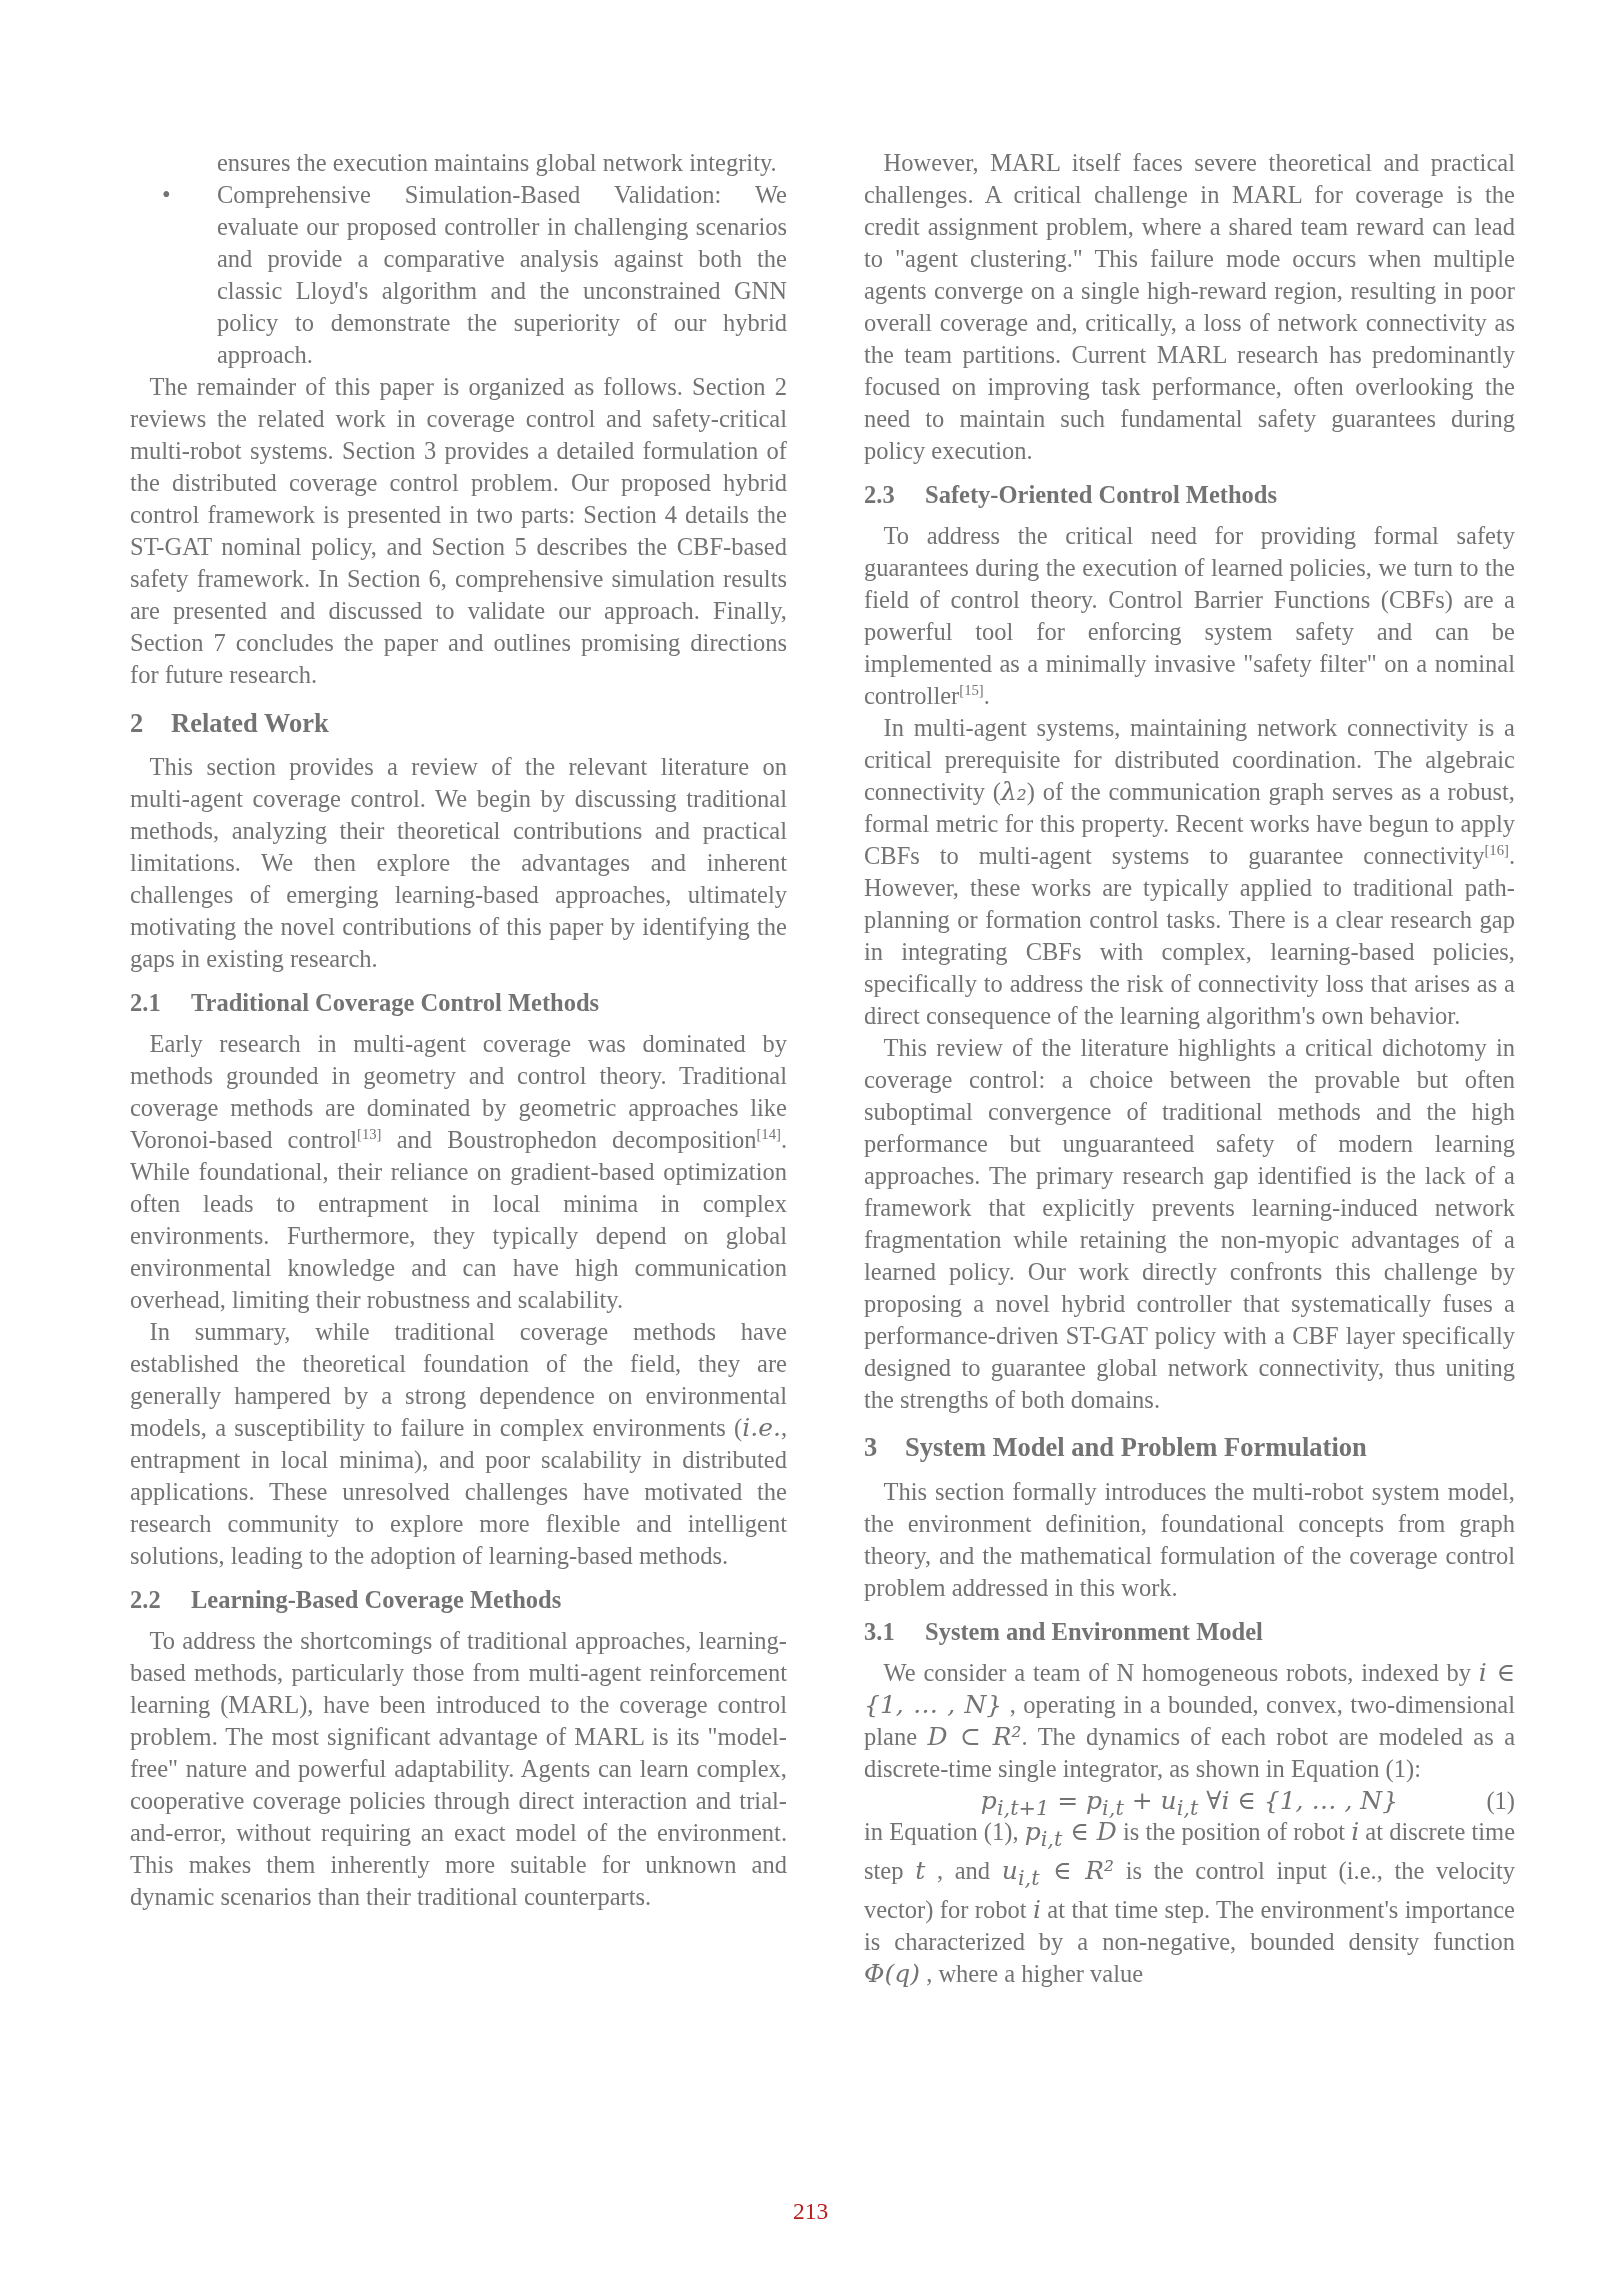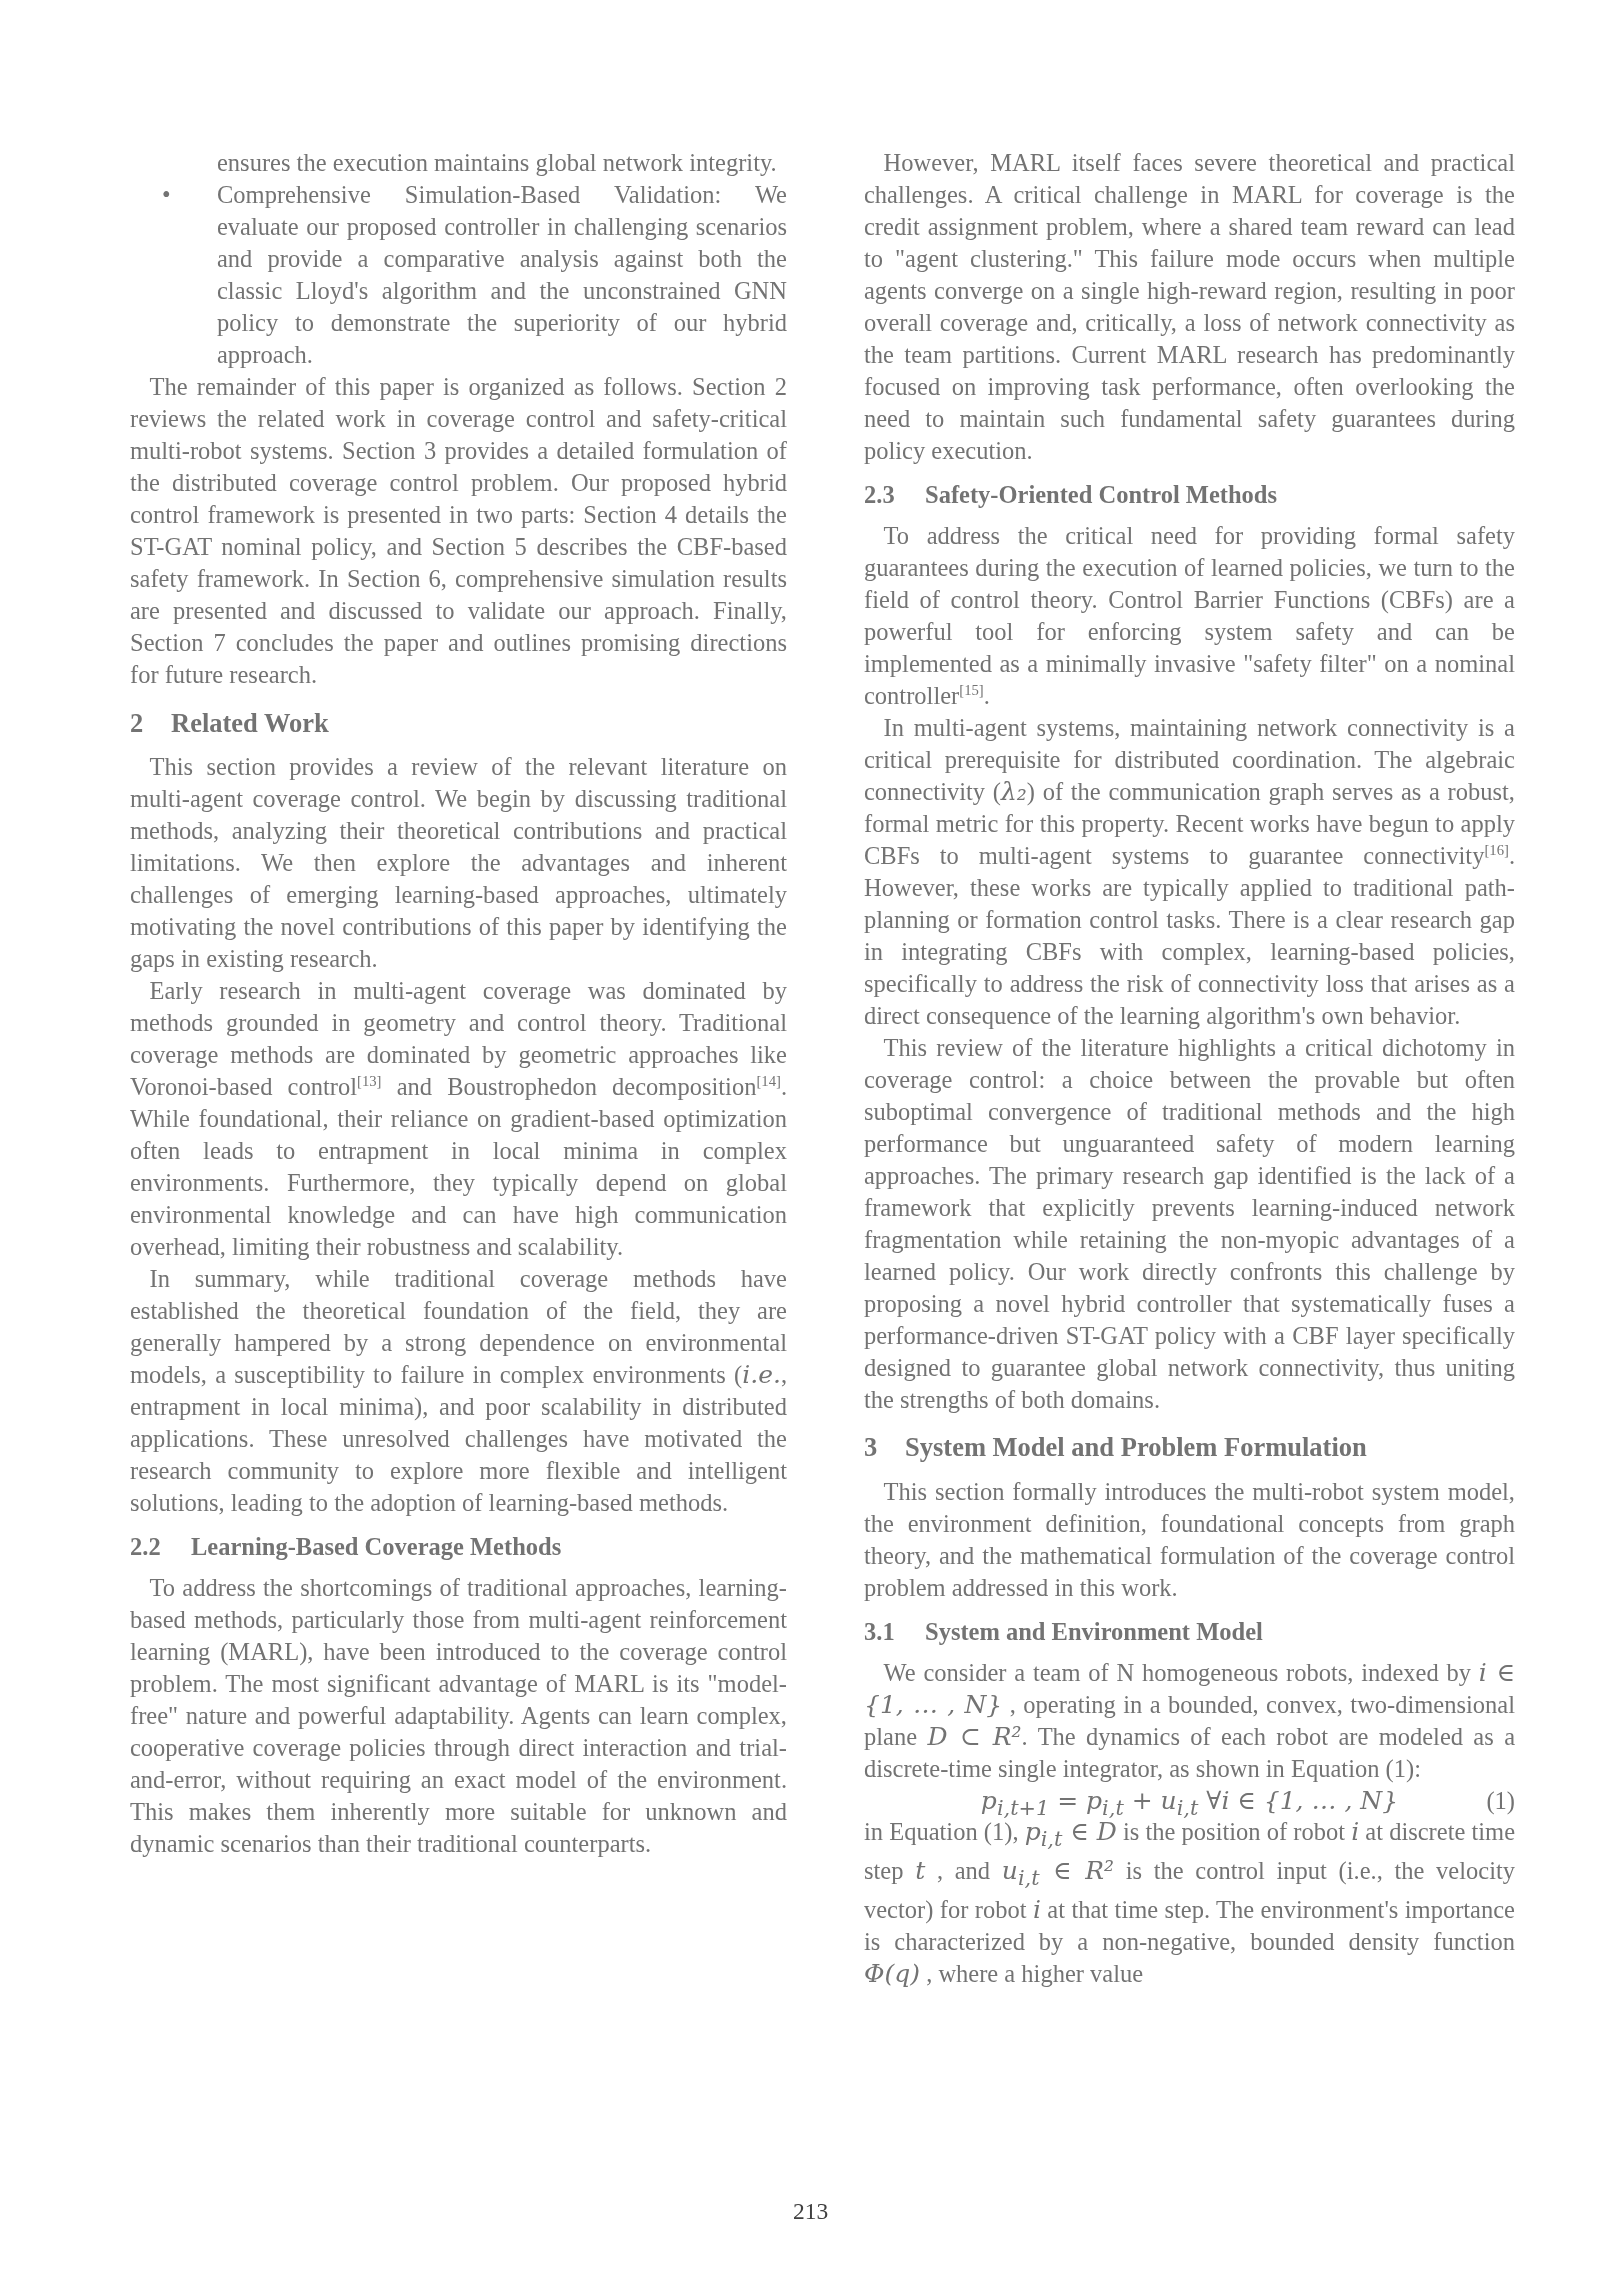--- a/index.html
+++ b/index.html
@@ -16,21 +16,21 @@
   .cont-item { padding-left: 87px; text-align: justify; }
   h2 { margin: 15.7px 0 11.8px 0; font-family: "Liberation Serif", serif; font-weight: bold; font-size: 26.5px; line-height: 33px; }
   h3 { margin: 11.8px 0 9.8px 0; font-family: "Liberation Serif", serif; font-weight: bold; font-size: 24.5px; line-height: 31px; }
   .num { display: inline-block; width: 41px; }
   .num3 { display: inline-block; width: 61px; }
   sup { font-size: 14.7px; line-height: 0; vertical-align: 8.8px; }
   .m { font-style: italic; font-family: "DejaVu Serif", "Liberation Serif", serif; font-size: 25px; }
   .eq { position: relative; text-align: center; height: 31px; }
   .eq .eq-body { display: inline-block; }
   .eq .eq-no { position: absolute; right: 0; top: 0; }
-  .page-number { position: absolute; top: 2198px; left: 0; width: 1621px; text-align: center; font-family: "Liberation Serif", serif; font-size: 23.5px; color: #404040; }
+  .page-number { position: absolute; top: 2198px; left: 0; width: 1621px; text-align: center; font-family: "Liberation Serif", serif; font-size: 23.5px; color: #b91c1c; }
 </style>
 </head>
 <body>
 
 <div class="page">
 
   <div class="col col-left">
 
     <p class="cont-item">ensures the execution maintains global network integrity.</p>
 
@@ -39,20 +39,23 @@
       <span>Comprehensive Simulation-Based Validation: We evaluate our proposed controller in challenging scenarios and provide a comparative analysis against both the classic Lloyd's algorithm and the unconstrained GNN policy to demonstrate the superiority of our hybrid approach.</span>
     </div>
 
     <p class="indent">The remainder of this paper is organized as follows. Section 2 reviews the related work in coverage control and safety-critical multi-robot systems. Section 3 provides a detailed formulation of the distributed coverage control problem. Our proposed hybrid control framework is presented in two parts: Section 4 details the ST-GAT nominal policy, and Section 5 describes the CBF-based safety framework. In Section 6, comprehensive simulation results are presented and discussed to validate our approach. Finally, Section 7 concludes the paper and outlines promising directions for future research.</p>
 
     <h2>
       <span class="num">2</span><span>Related Work</span>
     </h2>
     <p class="indent">This section provides a review of the relevant literature on multi-agent coverage control. We begin by discussing traditional methods, analyzing their theoretical contributions and practical limitations. We then explore the advantages and inherent challenges of emerging learning-based approaches, ultimately motivating the novel contributions of this paper by identifying the gaps in existing research.</p>
 
+    <h3>
+      <span class="num3">2.1</span><span>Traditional Coverage Control Methods</span>
+    </h3>
     <p class="indent"><span>Early research in multi-agent coverage was dominated by methods grounded in geometry and control theory. Traditional coverage methods are dominated by geometric approaches like Voronoi-based control</span><sup>[13]</sup><span> and Boustrophedon decomposition</span><sup>[14]</sup><span>. While foundational, their reliance on gradient-based optimization often leads to entrapment in local minima in complex environments. Furthermore, they typically depend on global environmental knowledge and can have high communication overhead, limiting their robustness and scalability.</span></p>
     <p class="indent"><span>In summary, while traditional coverage methods have established the theoretical foundation of the field, they are generally hampered by a strong dependence on environmental models, a susceptibility to failure in complex environments (</span><span class="m">i.e.</span><span>, entrapment in local minima), and poor scalability in distributed applications. These unresolved challenges have motivated the research community to explore more flexible and intelligent solutions, leading to the adoption of learning-based methods.</span></p>
 
     <h3>
       <span class="num3">2.2</span><span>Learning-Based Coverage Methods</span>
     </h3>
     <p class="indent">To address the shortcomings of traditional approaches, learning-based methods, particularly those from multi-agent reinforcement learning (MARL), have been introduced to the coverage control problem. The most significant advantage of MARL is its "model-free" nature and powerful adaptability. Agents can learn complex, cooperative coverage policies through direct interaction and trial-and-error, without requiring an exact model of the environment. This makes them inherently more suitable for unknown and dynamic scenarios than their traditional counterparts.</p>
   </div>
 
   <div class="col col-right">

